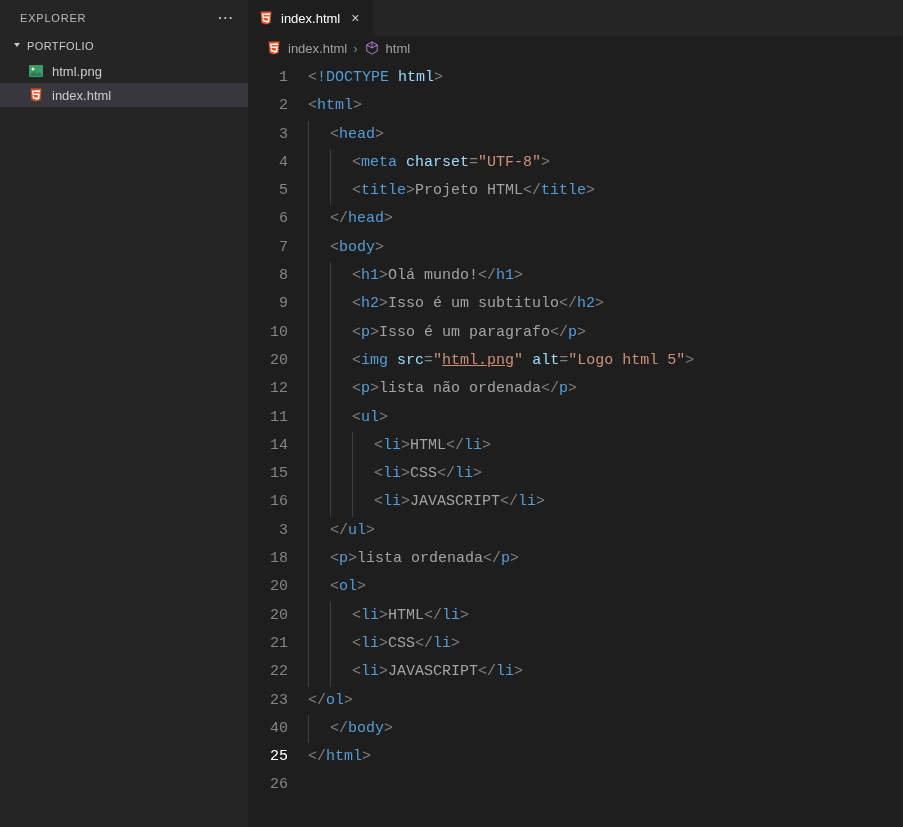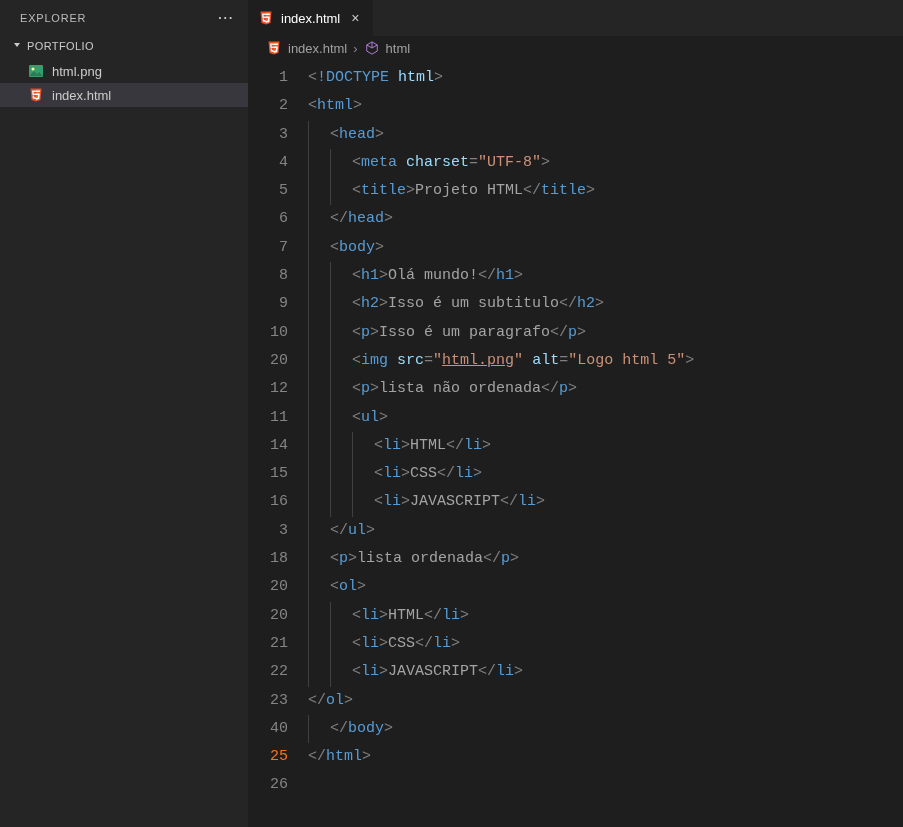--- a/index.html
+++ b/index.html
@@ -117,21 +117,21 @@
     overflow:hidden;
   }
   .gutter {
     width:60px;
     text-align:right;
     color:#858585;
     padding-right:20px;
     user-select:none;
   }
   .gutter .ln { height:28.3px; }
-  .gutter .ln.active { color:#f97316; }
+  .gutter .ln.active { color:#ffffff; }
   .code {
     flex:1;
     white-space:pre;
     position:relative;
   }
   .code .row { height:28.3px; display:flex; align-items:center; }
   .guide {
     display:inline-block;
     border-left:1px solid #404040;
     height:28.3px;

